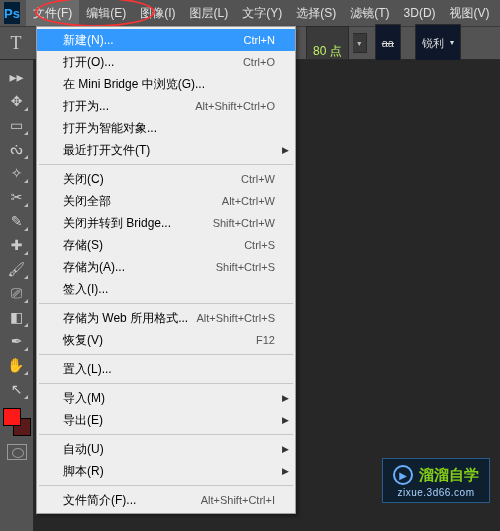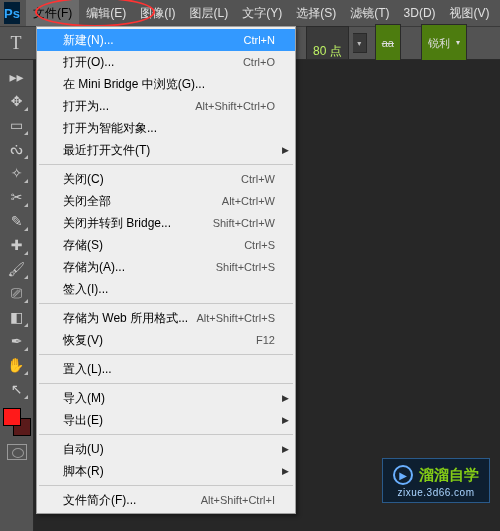--- a/index.html
+++ b/index.html
@@ -35,21 +35,21 @@
     }
     .menu-item {
       padding: 0 7px;
       height: 26px;
       line-height: 26px;
       cursor: default;
       white-space: nowrap;
     }
     .menu-item.active {
       background: #6a6a6a;
-      color: #000000;
+      color: #e5e5e5;
     }
     .menu-oval {
       position: absolute;
       left: 35px;
       top: -3px;
       width: 120px;
       height: 30px;
       border: 2px solid #ff3333;
       border-radius: 50%;
       pointer-events: none;
@@ -97,21 +97,21 @@
       border: 1px solid #2a2a2a;
       border-left: none;
       display: flex;
       align-items: center;
       justify-content: center;
       font-size: 8px;
       color: #bbb;
     }
     .aa-box {
       margin-left: 8px;
-      background: #4d7c0f;
+      background: #0f172a;
       border: 1px solid #2a2a2a;
       padding: 18px 6px;
       color: #ddd;
       font-size: 11px;
       height: 36px;
       line-height: 16px;
       display: flex;
       align-items: center;
       gap: 2px;
     }
@@ -297,21 +297,21 @@
 
 <div class="options-bar">
   <div class="tool-preset">T</div>
   <div class="num-field">
     <span class="field-box">80 点</span>
     <span class="dropdown-arrow">▾</span>
   </div>
   <div class="aa-box">
     <span style="text-decoration:line-through">aa</span>
   </div>
-  <div class="aa-box" style="margin-left:20px">
+  <div class="aa-box" style="margin-left:14px">
     <span>锐利</span>
     <span style="font-size:8px;margin-left:4px">▾</span>
   </div>
 </div>
 
 <div class="tab-strip"></div>
 
 <div class="workspace">
   <div class="toolbar">
     <div class="tbtn">▸▸</div>

